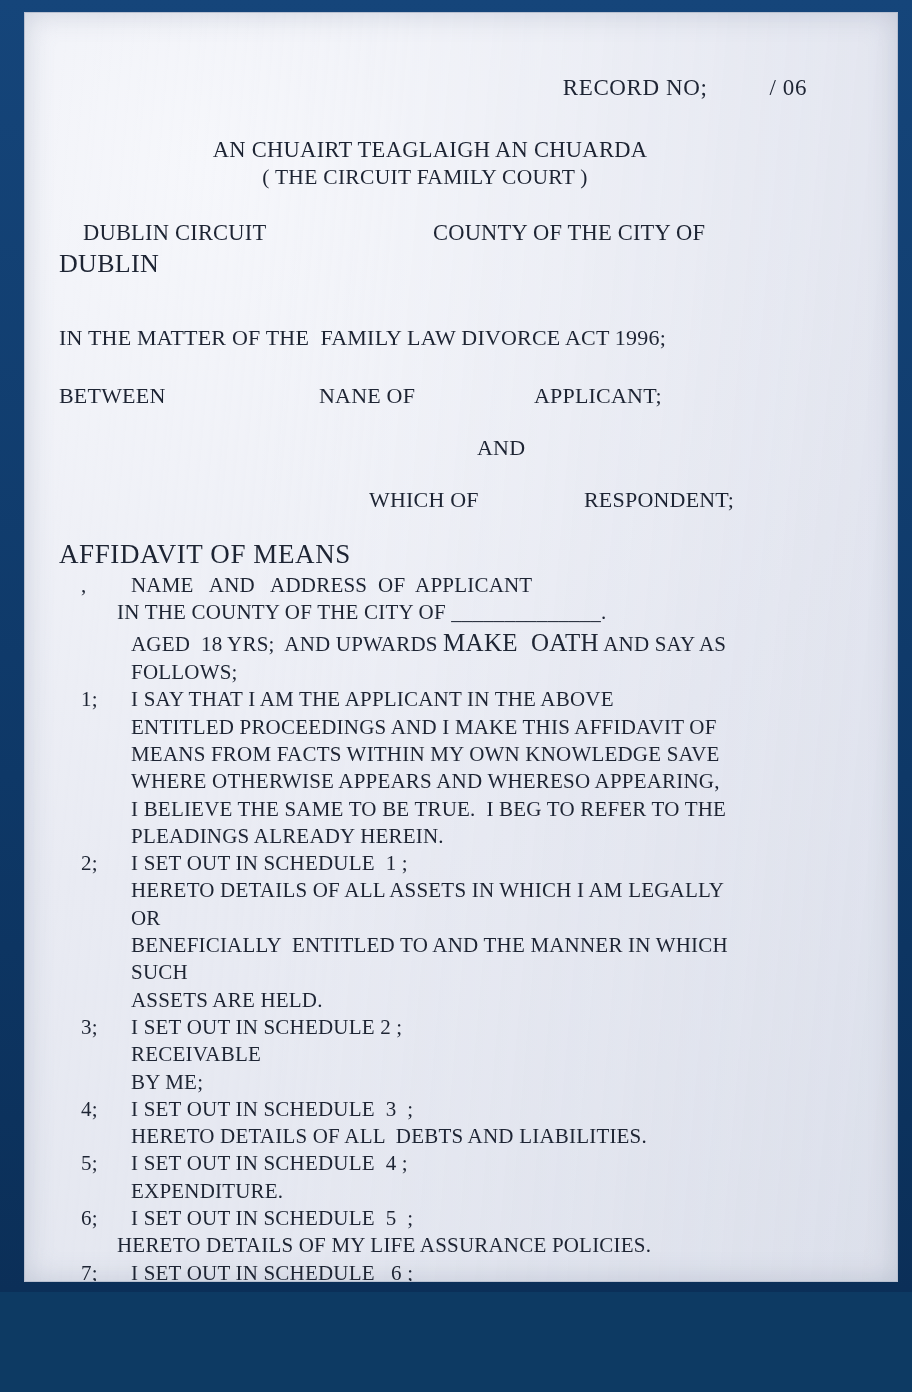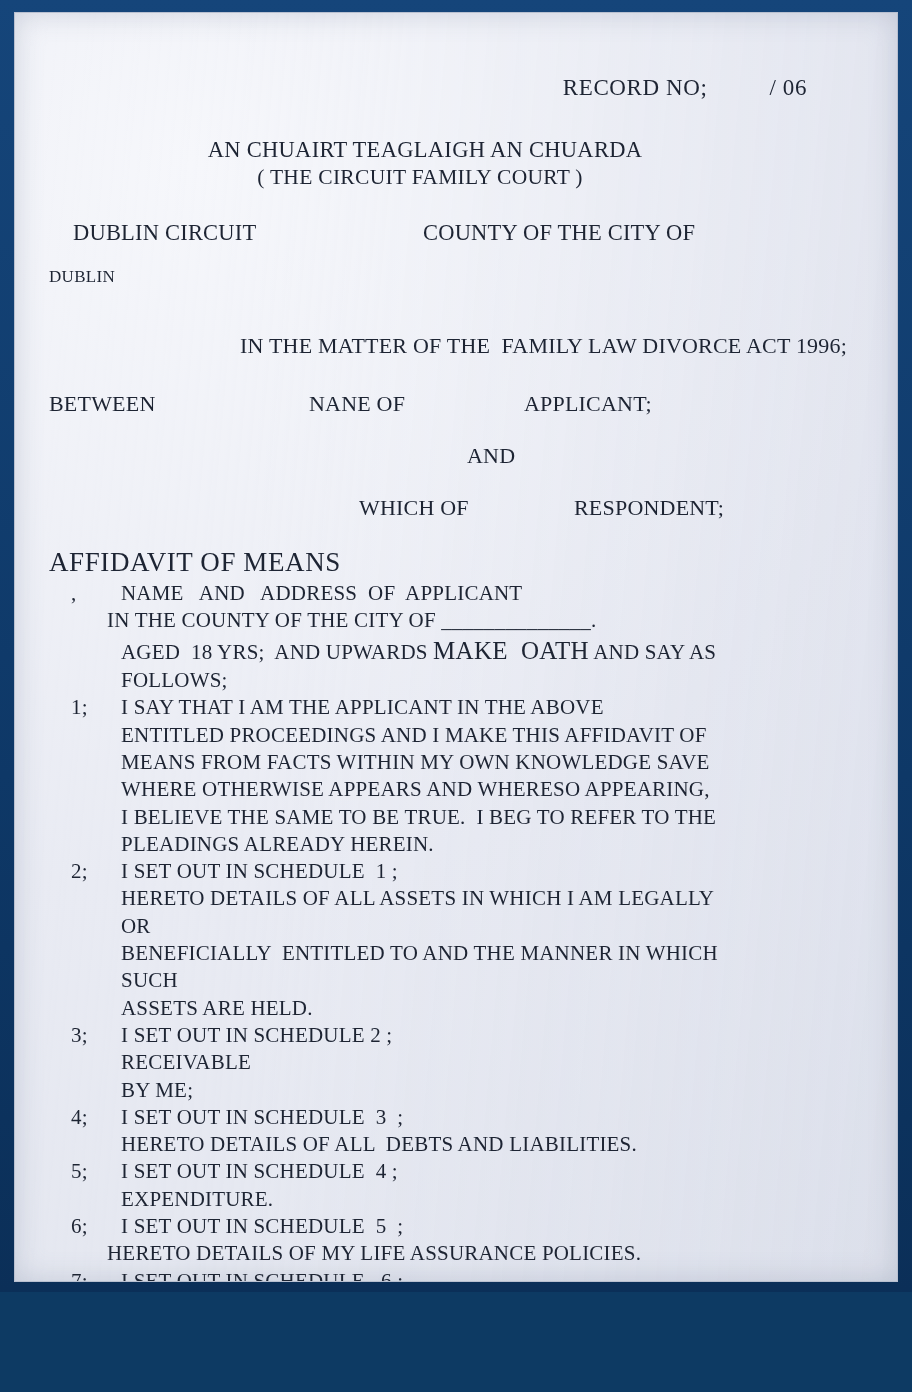--- a/index.html
+++ b/index.html
@@ -11,21 +11,21 @@
     width: 912px;
     height: 1392px;
     font-family: "Liberation Serif", serif;
     color: #1d2433;
   }
   .page-frame {
     position: relative;
     width: 912px;
     height: 1292px;
     box-sizing: border-box;
-    padding: 12px 14px 10px 14px;
+    padding: 12px 14px 10px 24px;
     background: linear-gradient(180deg, #15457a 0%, #0e3867 60%, #0b2f58 100%);
   }
   .scan-sheet {
     position: relative;
     width: 100%;
     height: 100%;
     box-sizing: border-box;
     background: #eef0f6;
     background-image:
       radial-gradient(circle at 20% 12%, #f6f7fb 0%, #e9ebf3 55%, #e3e6ef 100%);
@@ -73,27 +73,27 @@
   .circuit-row {
     margin-top: 30px;
     display: flex;
     font-size: 22.5px;
     letter-spacing: .3px;
     margin-left: 24px;
   }
   .circuit-left { width: 350px; }
   .circuit-right { flex: 1; }
   .dublin-second {
-    font-size: 17px;
-    margin-top: 21px;
+    font-size: 26px;
+    margin-top: 3px;
     letter-spacing: .3px;
   }
   .matter {
     margin-top: 46px;
-    text-align: right;
+    text-align: left;
     font-size: 22px;
     letter-spacing: .2px;
     padding-right: 22px;
   }
   .between-row {
     margin-top: 32px;
     display: flex;
     font-size: 22px;
     letter-spacing: .3px;
   }

